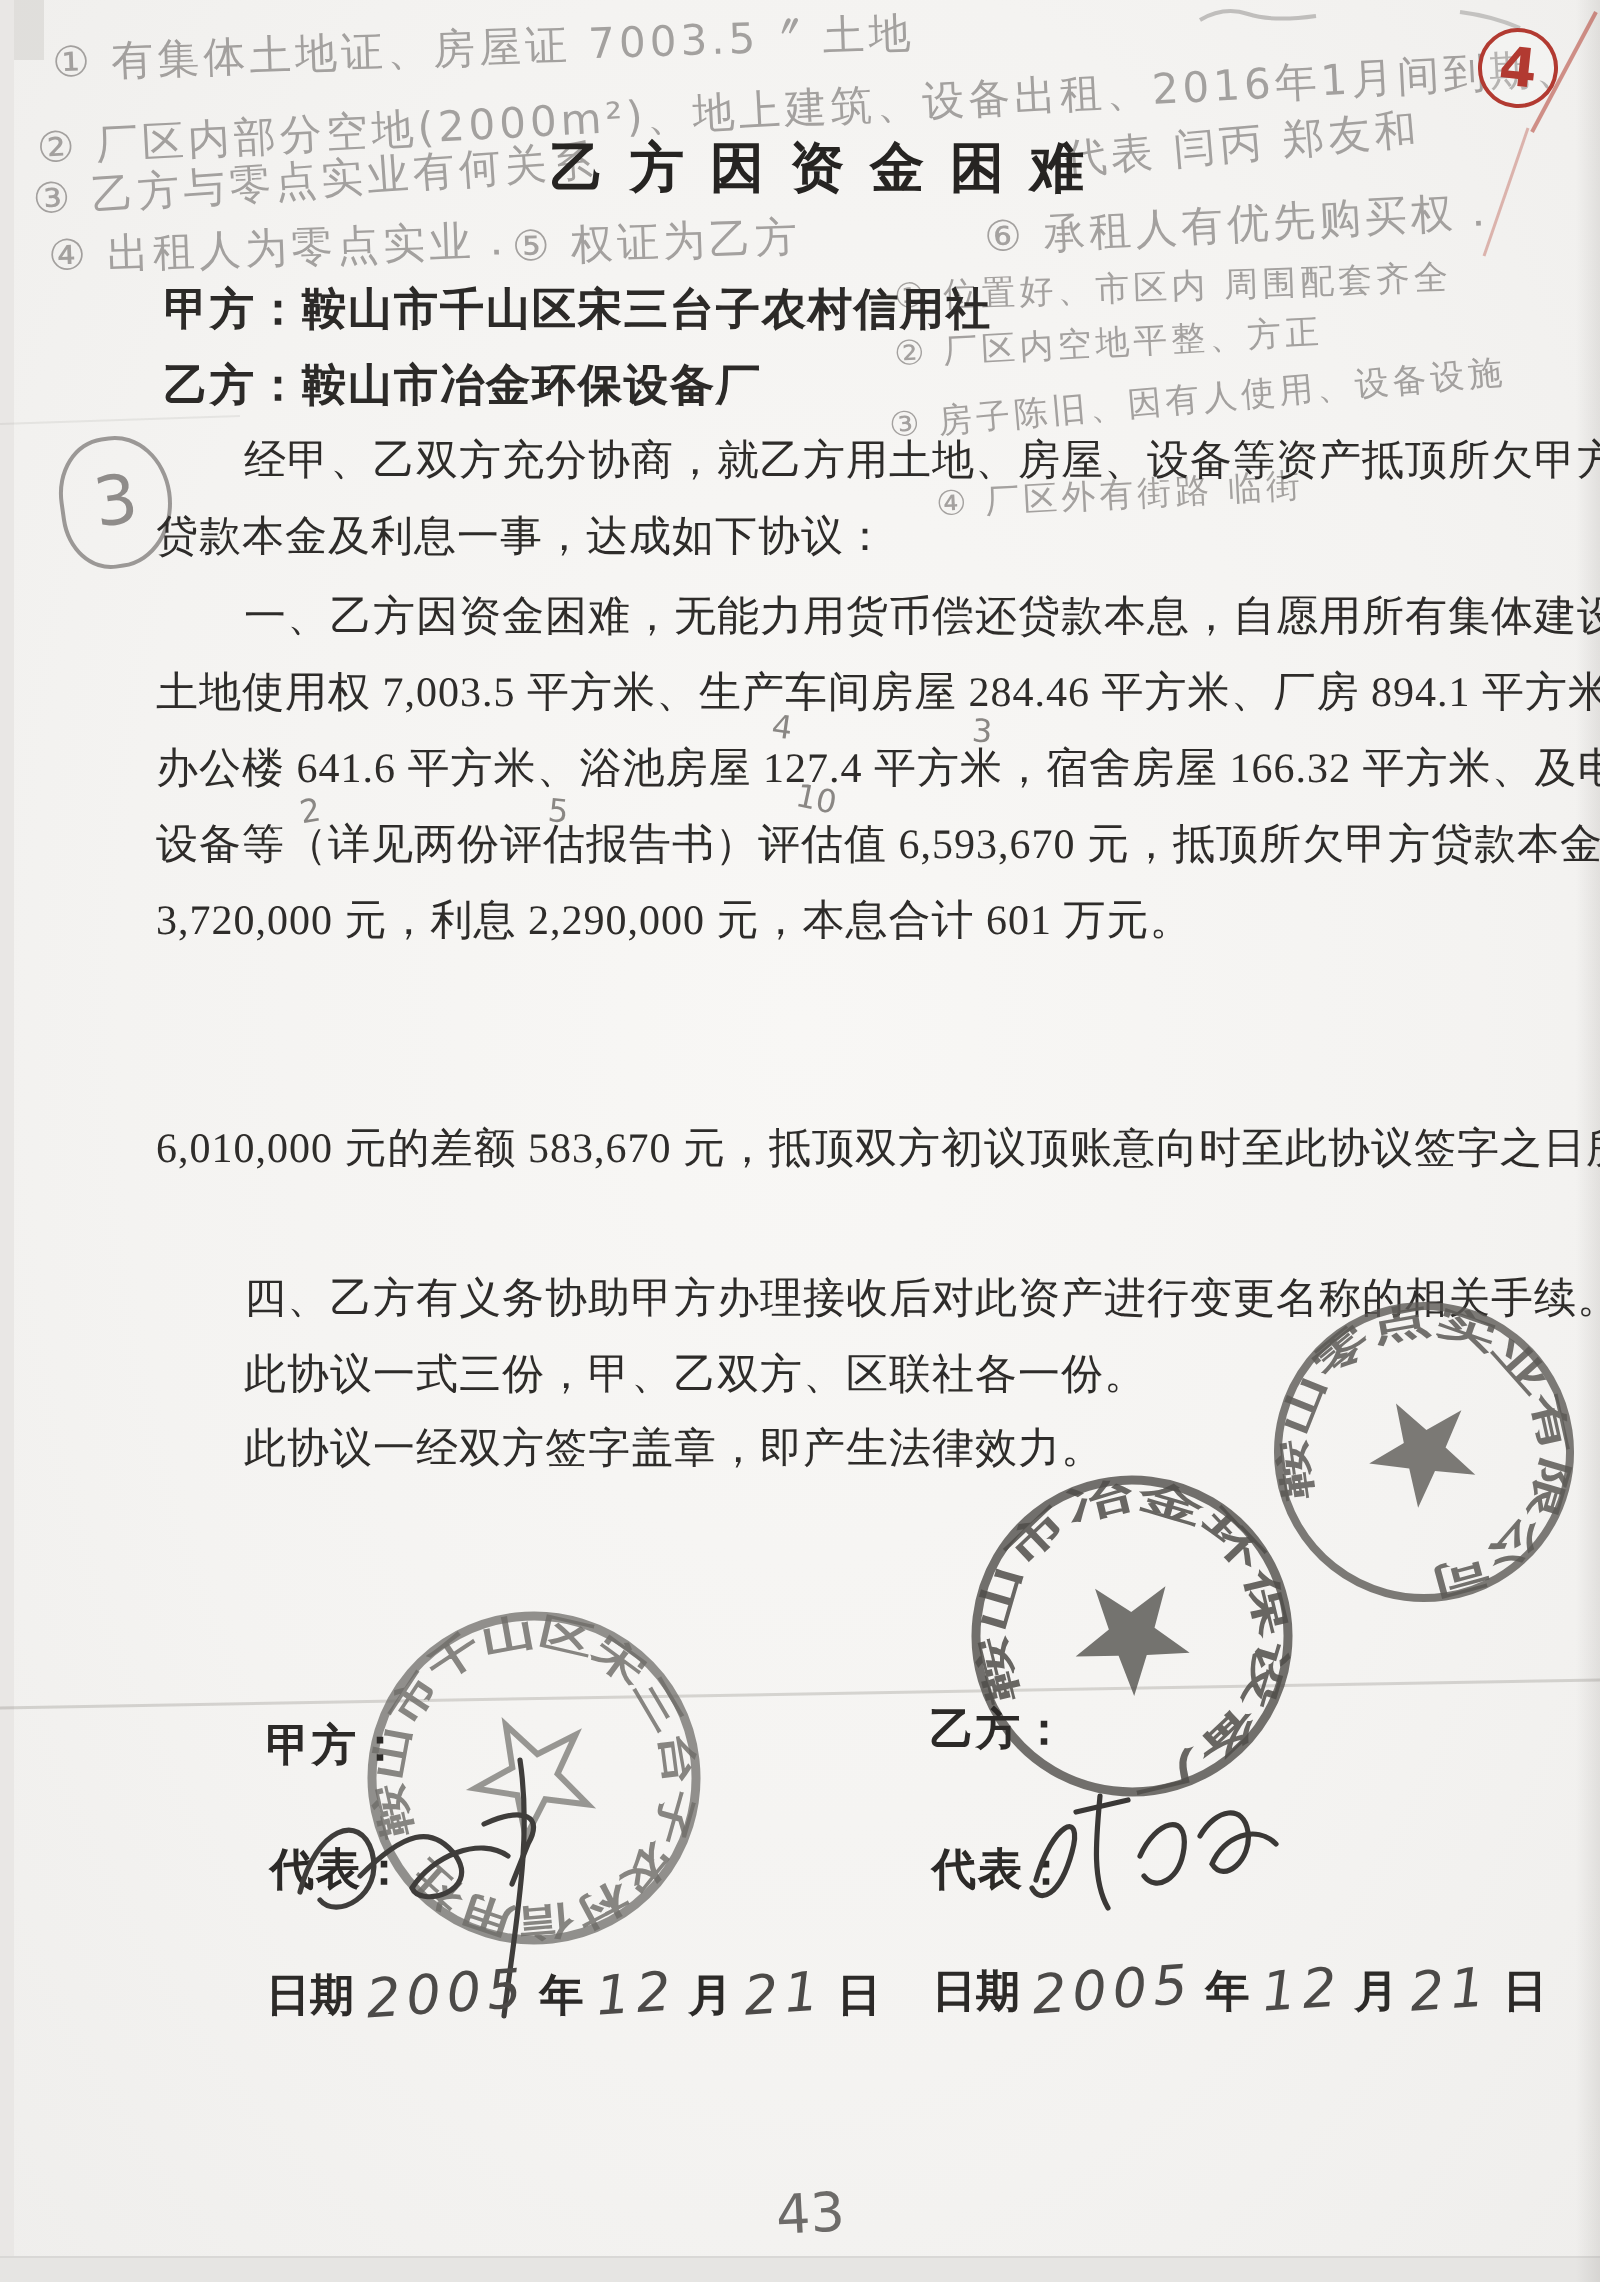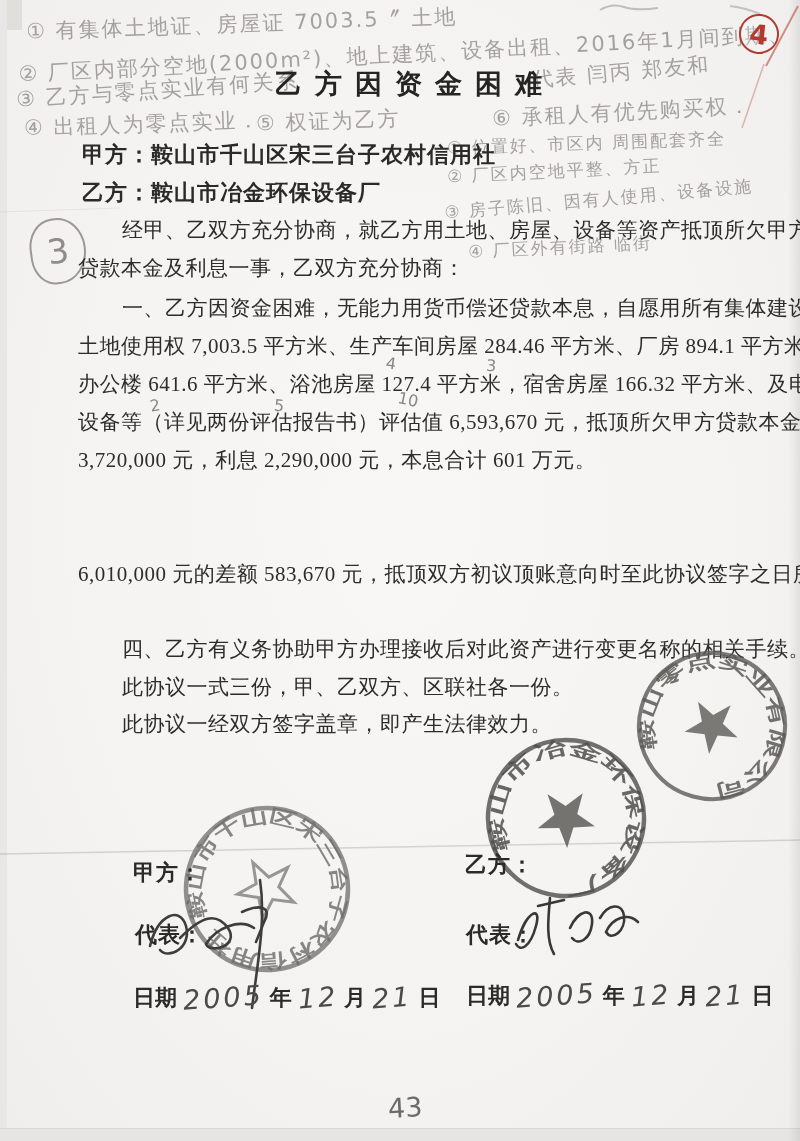--- a/index.html
+++ b/index.html
@@ -84,21 +84,21 @@
   <div id="doc-title">乙方因资金困难</div>
 
   <div class="party-line" style="top:178px">
     <span>乙方：</span><span>鞍山市冶金环保设备厂</span>
   </div>
   <div class="party-line" style="top:140px">
     <span>甲方：</span><span>鞍山市千山区宋三台子农村信用社</span>
   </div>
 
   <div class="pline indent" style="top:218px">经甲、乙双方充分协商，就乙方用土地、房屋、设备等资产抵顶所欠甲方</div>
-  <div class="pline" style="top:256px">贷款本金及利息一事，乙双方充分协商：</div>
+  <div class="pline" style="top:256px">贷款本金及利息一事，达成如下协议：</div>
   <div class="pline indent" style="top:296px">一、乙方因资金困难，无能力用货币偿还贷款本息，自愿用所有集体建设</div>
   <div class="pline" style="top:334px">土地使用权 7,003.5 平方米、生产车间房屋 284.46 平方米、厂房 894.1 平方米、</div>
   <div class="pline" style="top:372px">办公楼 641.6 平方米、浴池房屋 127.4 平方米，宿舍房屋 166.32 平方米、及电源</div>
   <div class="pline" style="top:410px">设备等（详见两份评估报告书）评估值 6,593,670 元，抵顶所欠甲方贷款本金</div>
   <div class="pline" style="top:448px">3,720,000 元，利息 2,290,000 元，本息合计 601 万元。</div>
   <div class="pline" style="top:562px">6,010,000 元的差额 583,670 元，抵顶双方初议顶账意向时至此协议签字之日所</div>
   <div class="pline indent" style="top:637px">四、乙方有义务协助甲方办理接收后对此资产进行变更名称的相关手续。</div>
   <div class="pline indent" style="top:675px">此协议一式三份，甲、乙双方、区联社各一份。</div>
   <div class="pline indent" style="top:712px">此协议一经双方签字盖章，即产生法律效力。</div>
 

